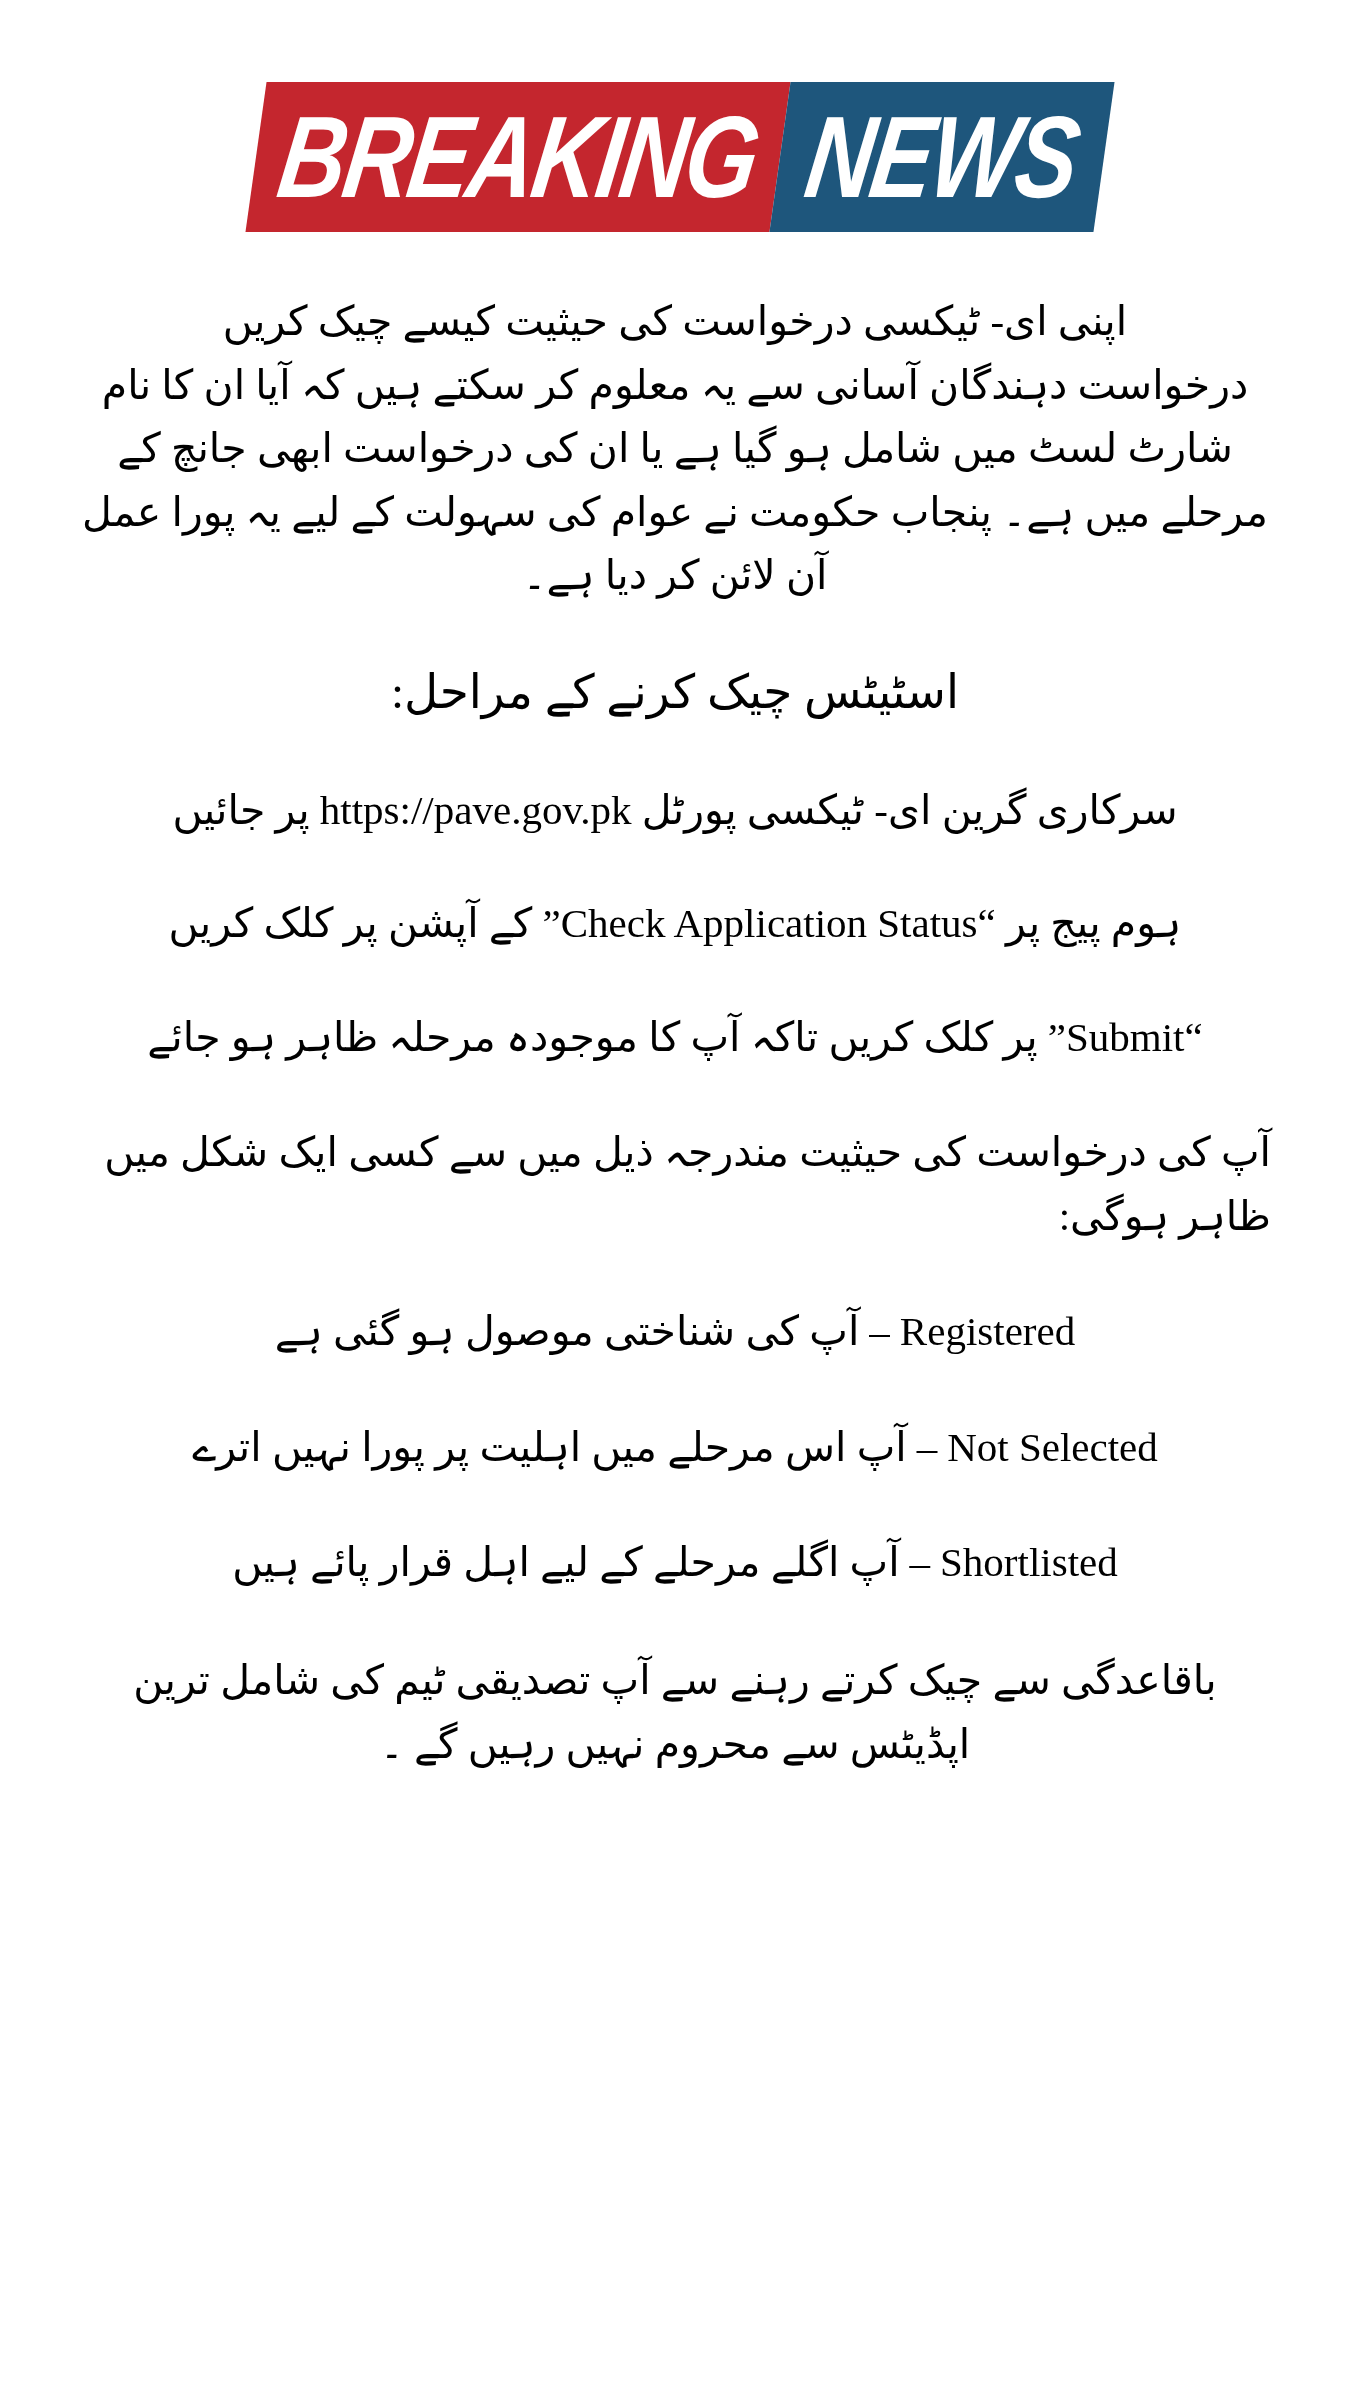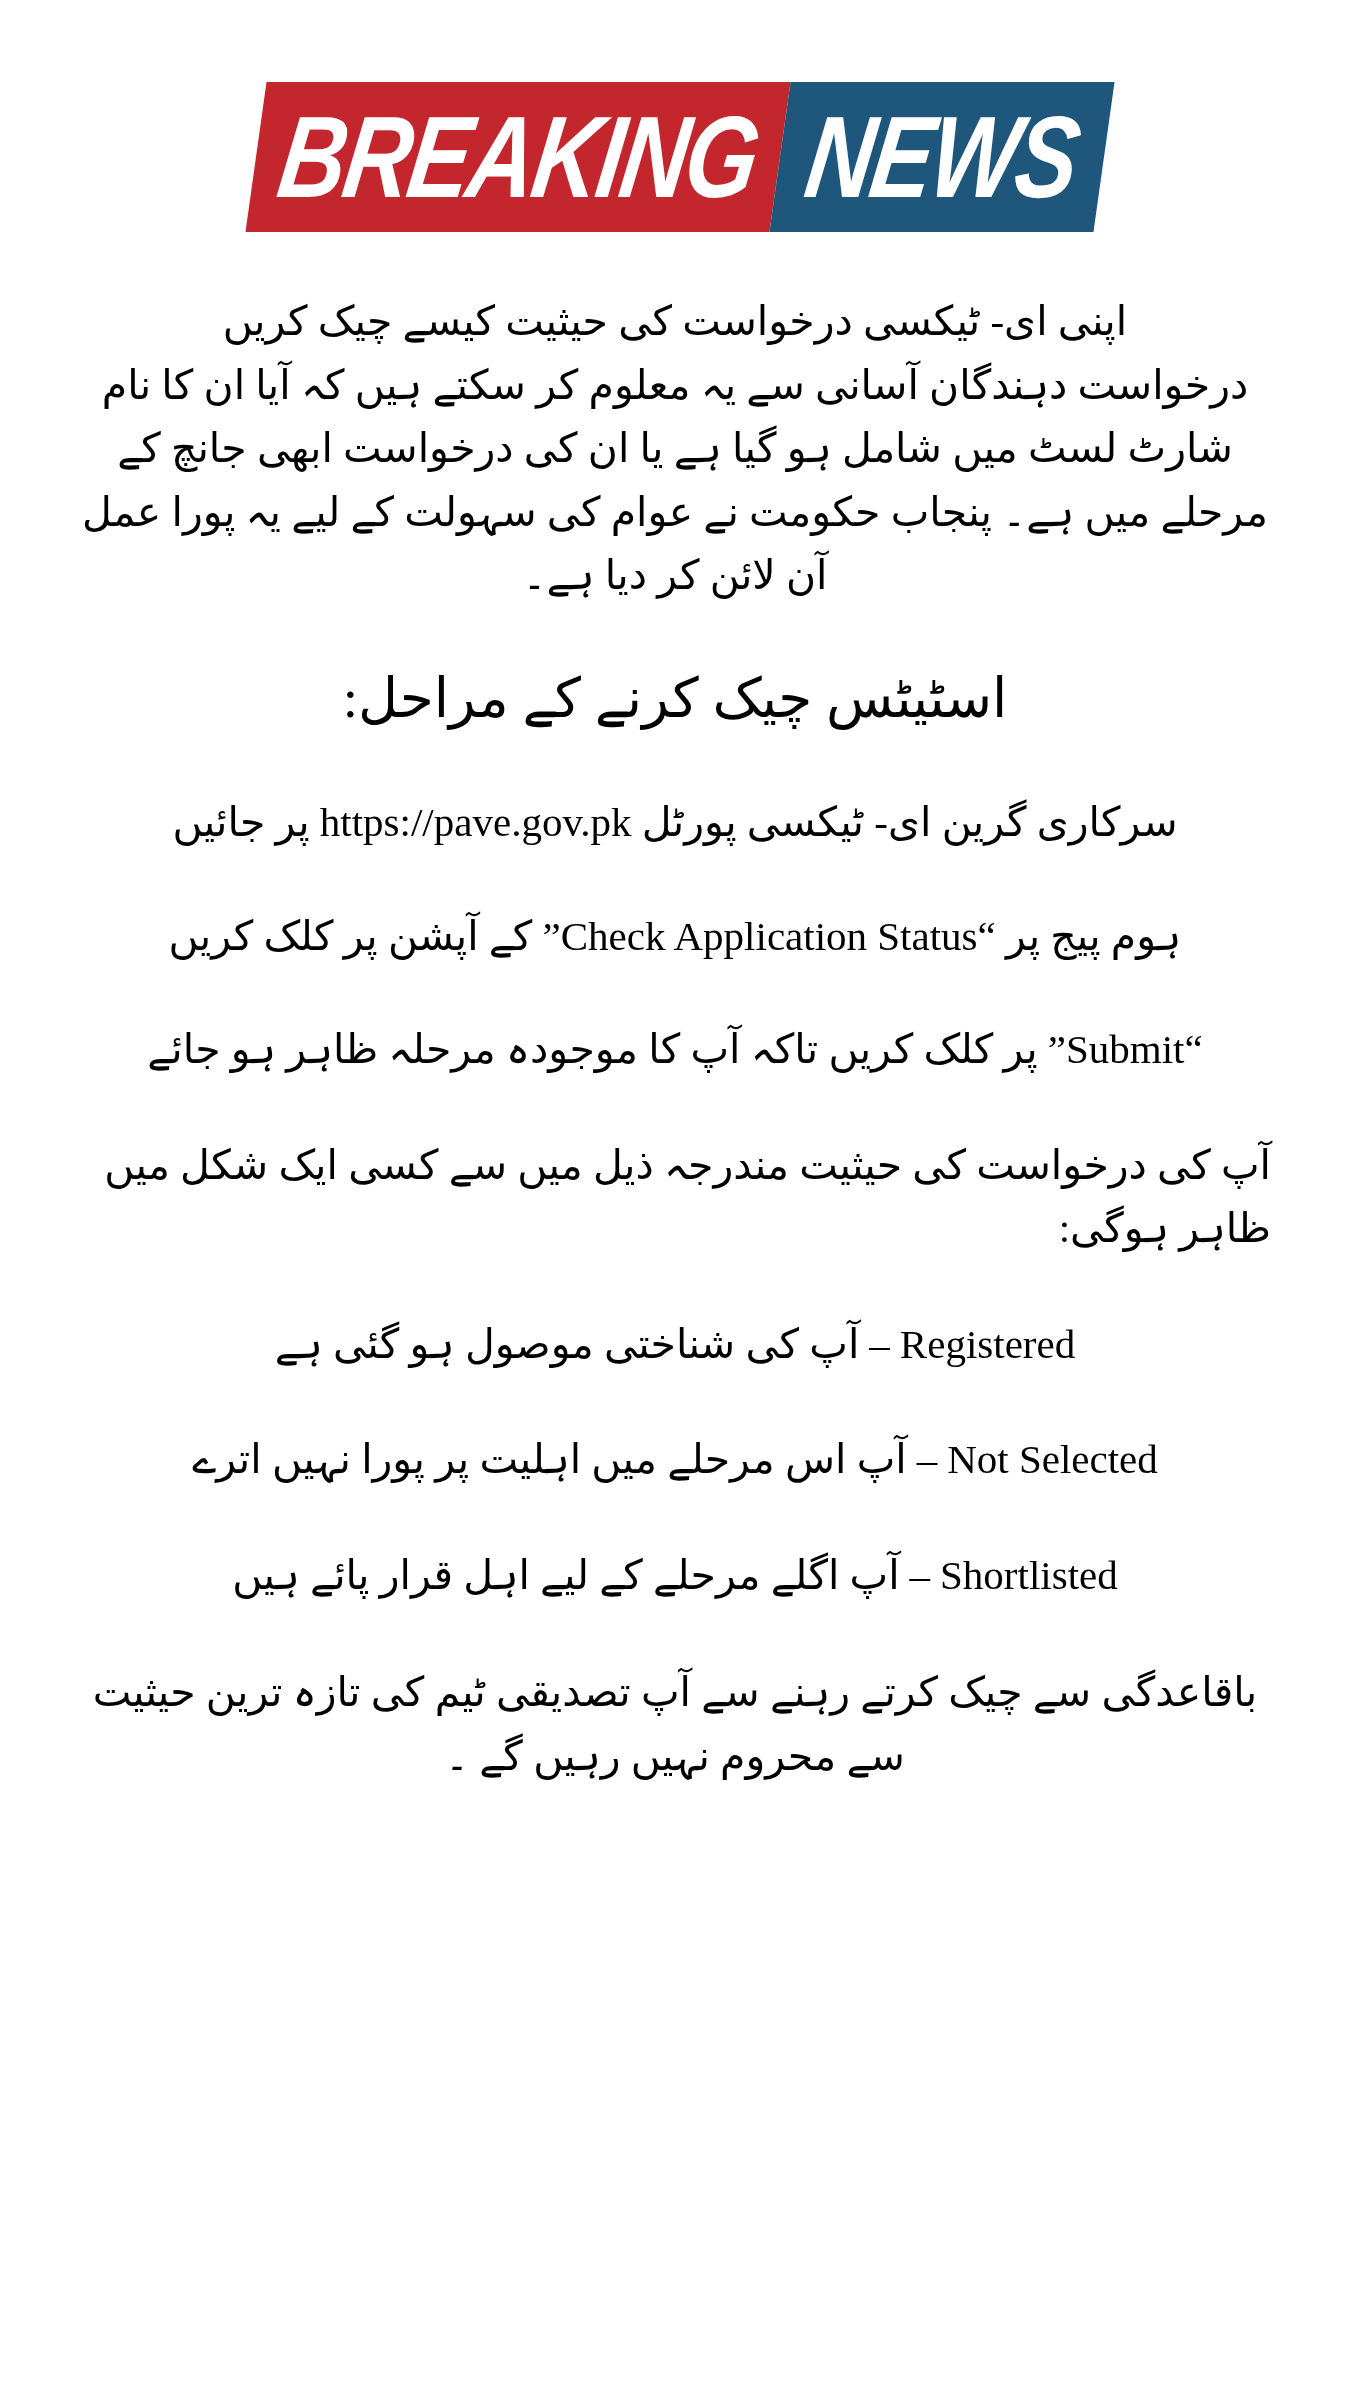--- a/index.html
+++ b/index.html
@@ -63,21 +63,21 @@
     margin: 0;
   }
   .article-title {
     margin-top: 58px !important;
   }
   .article-intro {
     margin-top: 0 !important;
   }
   .steps-heading {
     margin-top: 48px !important;
-    font-size: 55px;
+    font-size: 47px;
     text-align: center;
   }
   .step {
     margin-top: 50px !important;
   }
   .status-intro {
     margin-top: 52px !important;
     text-align: right;
   }
   .status-line {
@@ -127,15 +127,15 @@
 
 
   <p class="status-line">
     <span class="status-label">Not Selected</span><span class="status-sep">–</span><span class="status-desc">آپ اس مرحلے میں اہلیت پر پورا نہیں اترے</span>
   </p>
 
   <p class="status-line">
     <span class="status-label">Shortlisted</span><span class="status-sep">–</span><span class="status-desc">آپ اگلے مرحلے کے لیے اہل قرار پائے ہیں</span>
   </p>
 
-  <p class="closing-note">باقاعدگی سے چیک کرتے رہنے سے آپ تصدیقی ٹیم کی تازہ ترین حیثیت سے محروم نہیں رہیں گے ۔</p>
+  <p class="closing-note">باقاعدگی سے چیک کرتے رہنے سے آپ تصدیقی ٹیم کی شامل ترین اپڈیٹس سے محروم نہیں رہیں گے ۔</p>
 
 </main>
 
 </body></html>

